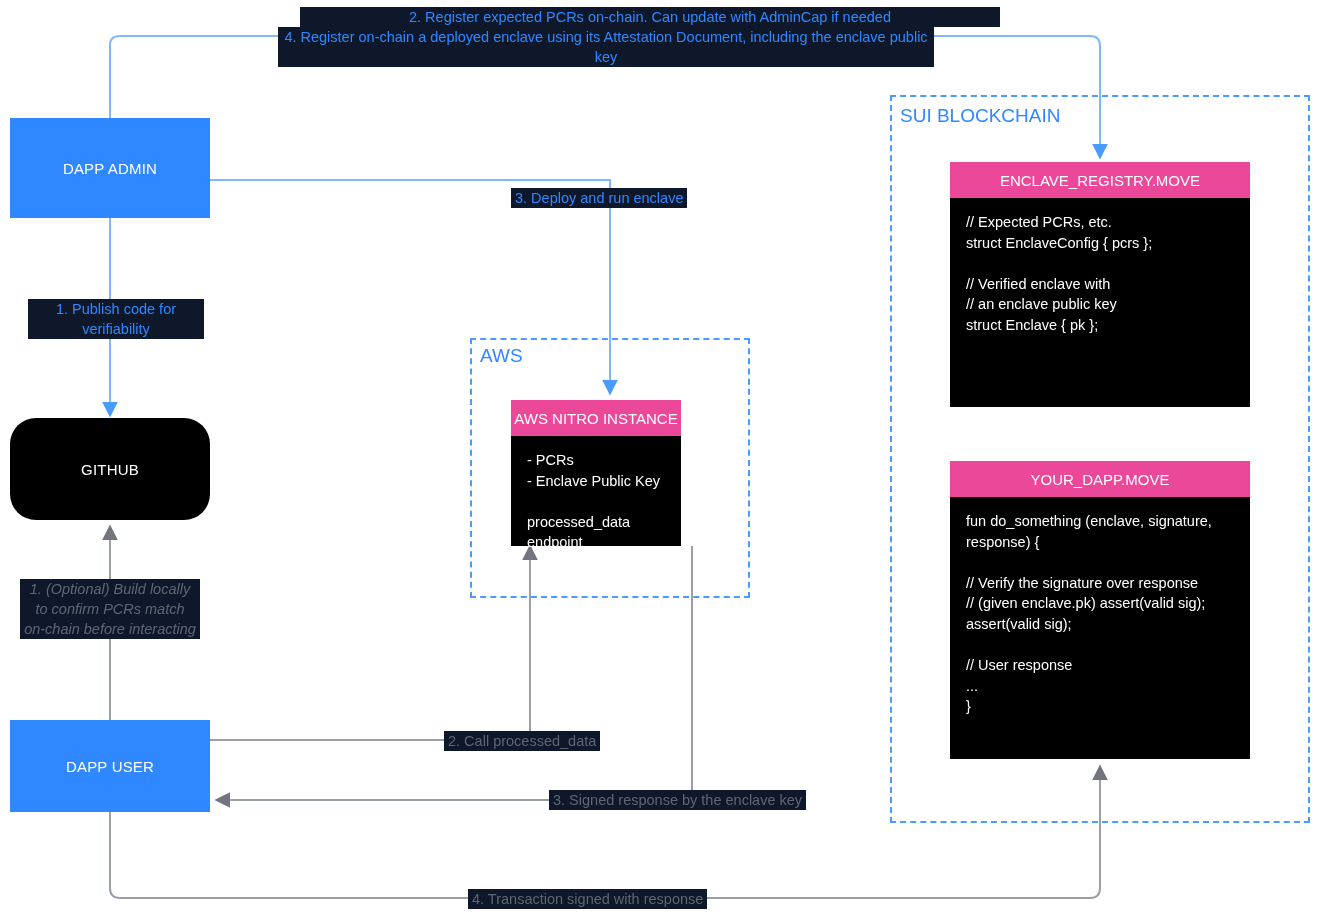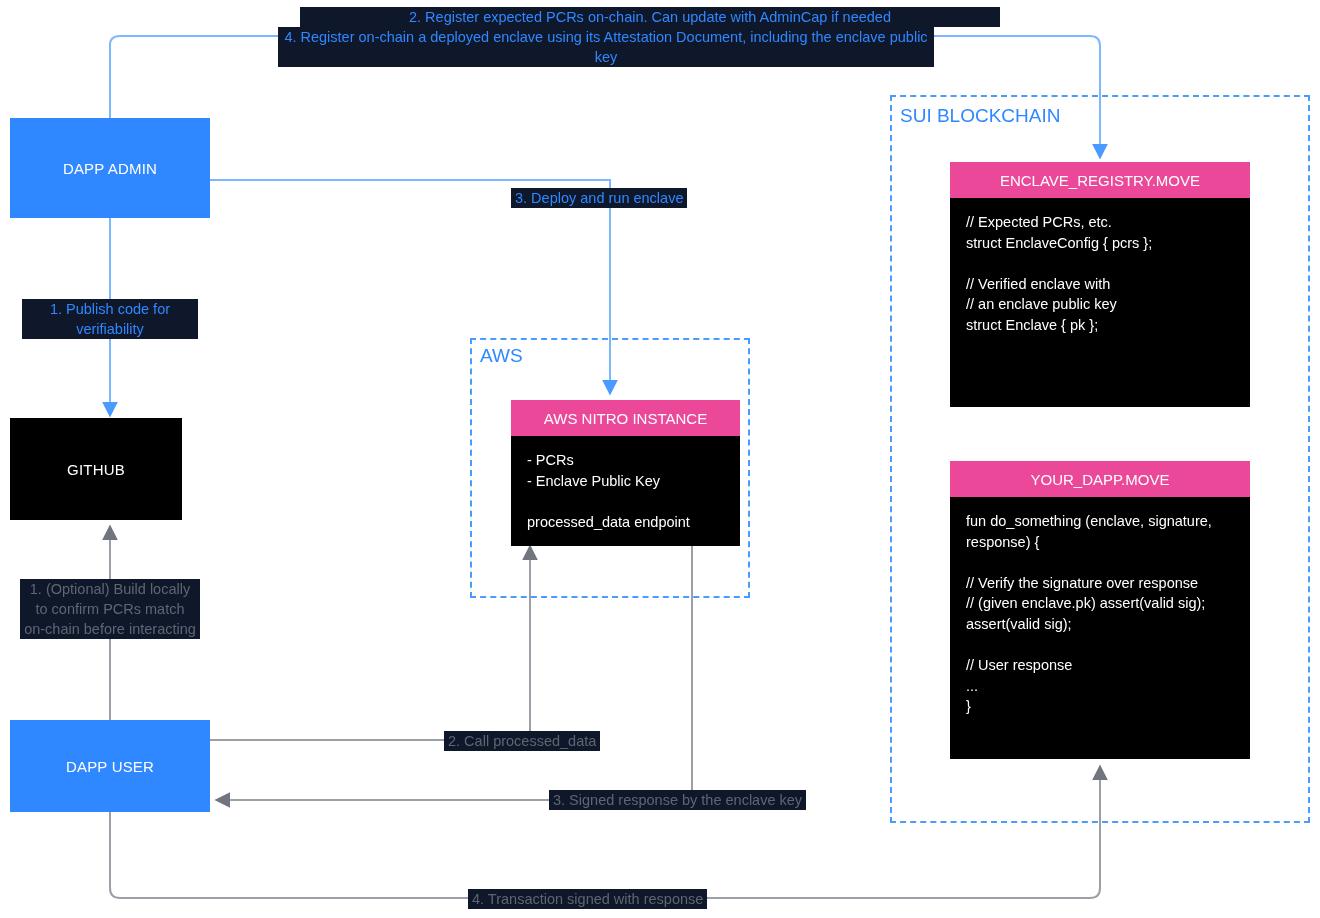--- a/index.html
+++ b/index.html
@@ -136,29 +136,29 @@
   <div class="region" style="left:470px; top:338px; width:280px; height:260px;"></div>
   <div class="region-label" style="left:476px; top:345px;">AWS</div>
 
   <div class="region" style="left:890px; top:95px; width:420px; height:728px;"></div>
   <div class="region-label" style="left:896px; top:105px;">SUI BLOCKCHAIN</div>
 
   <div class="solid-box blue-box" style="left:10px; top:118px; width:200px; height:100px;">
     <span>DAPP ADMIN</span>
   </div>
 
-  <div class="solid-box black-box" style="left:10px; top:418px; width:172px; height:102px;">
+  <div class="solid-box black-box" style="left:10px; top:418px; width:200px; height:102px;border-radius:26px;">
     <span>GITHUB</span>
   </div>
 
   <div class="solid-box blue-box" style="left:10px; top:720px; width:200px; height:92px;">
     <span>DAPP USER</span>
   </div>
 
-  <div class="module" style="left:511px; top:400px; width:229px;">
+  <div class="module" style="left:511px; top:400px; width:170px;">
     <div class="module-header">AWS NITRO INSTANCE</div>
     <div class="module-body" style="height:110px;">- PCRs
 - Enclave Public Key
 
 processed_data endpoint</div>
   </div>
 
   <div class="module" style="left:950px; top:162px; width:300px;">
     <div class="module-header">ENCLAVE_REGISTRY.MOVE</div>
     <div class="module-body" style="height:209px;">// Expected PCRs, etc.
@@ -182,23 +182,23 @@
 ...
 }</div>
   </div>
 
   <div class="edge-label lbl-blue ctr" style="left:300px; top:7px; width:700px;">2. Register expected PCRs on-chain. Can update with AdminCap if needed</div>
 
   <div class="edge-label lbl-blue ctr" style="left:278px; top:27px; width:656px;">4. Register on-chain a deployed enclave using its Attestation Document, including the enclave public key</div>
 
   <div class="edge-label lbl-blue" style="left:511px; top:188px;">3. Deploy and run enclave</div>
 
-  <div class="edge-label lbl-blue ctr" style="left:22px; top:299px; width:176px;">1. Publish code for verifiability</div>
-
-  <div class="edge-label lbl-gray ctr" style="left:20px; top:579px; width:180px;">1. (Optional) Build locally to confirm PCRs match on-chain before interacting</div>
+  <div class="edge-label lbl-blue ctr" style="left:28px; top:299px; width:176px;">1. Publish code for verifiability</div>
+
+  <div class="edge-label lbl-gray ctr" style="left:20px; top:579px; width:180px;font-style:italic;">1. (Optional) Build locally to confirm PCRs match on-chain before interacting</div>
 
   <div class="edge-label lbl-gray" style="left:444px; top:731px;">2. Call processed_data</div>
 
   <div class="edge-label lbl-gray" style="left:549px; top:790px;">3. Signed response by the enclave key</div>
 
   <div class="edge-label lbl-gray" style="left:468px; top:889px;">4. Transaction signed with response</div>
 
 </div>
 
 </body></html>

